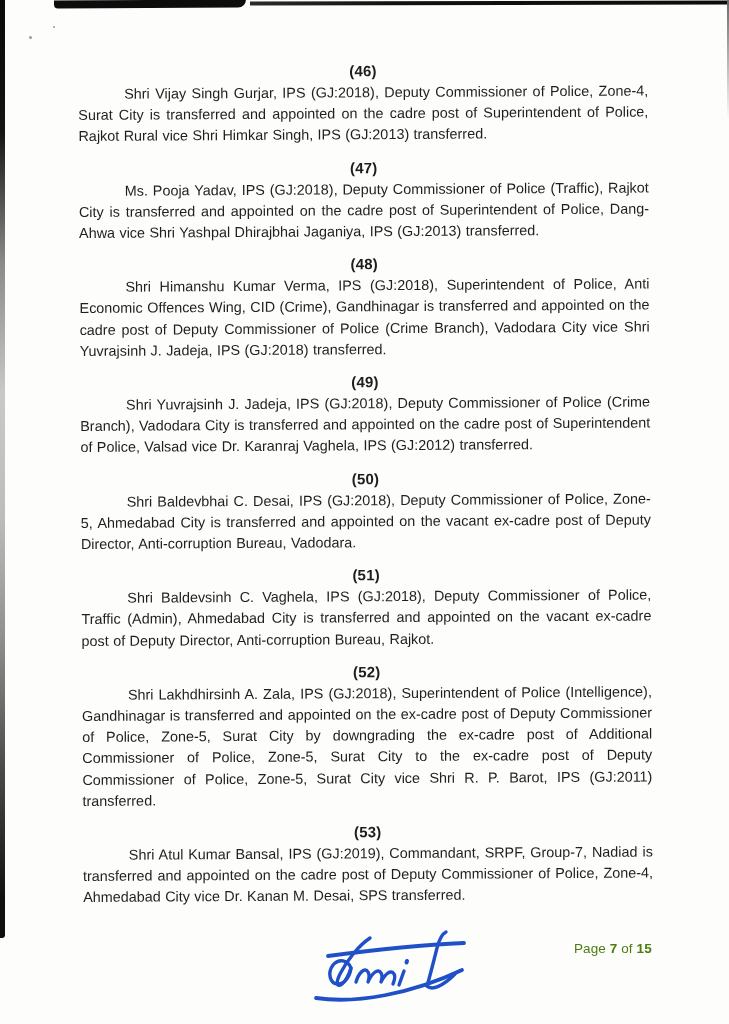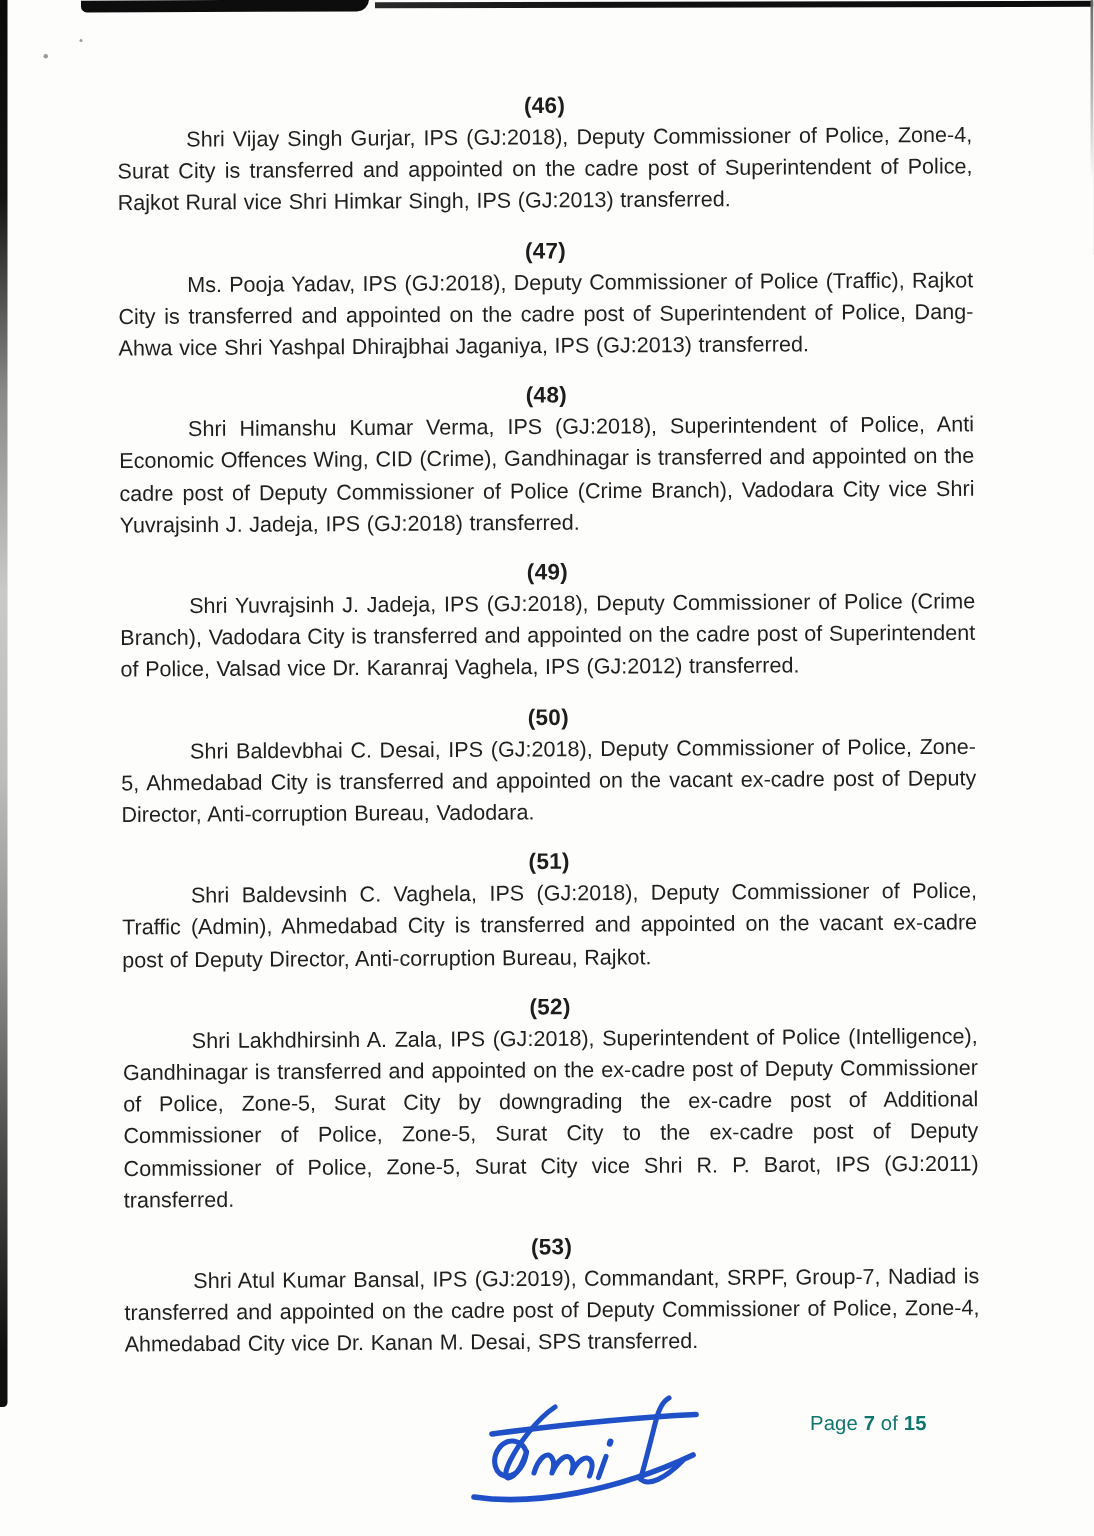--- a/index.html
+++ b/index.html
@@ -82,23 +82,23 @@
   
   .signature {
     position: absolute;
     left: 306px; top: 918px;
     width: 172px; height: 88px;
   }
 
   
   .page-footer {
     position: absolute;
-    left: 540px; top: 941px;
+    left: 574px; top: 941px;
     font-size: 13.5px;
-    color: #0f766e;
+    color: #4d7c0f;
     white-space: nowrap;
     letter-spacing: 0.1px;
   }
   .page-footer .num { font-weight: bold; }
 </style>
 </head>
 <body>
 
 <div class="page">
 

